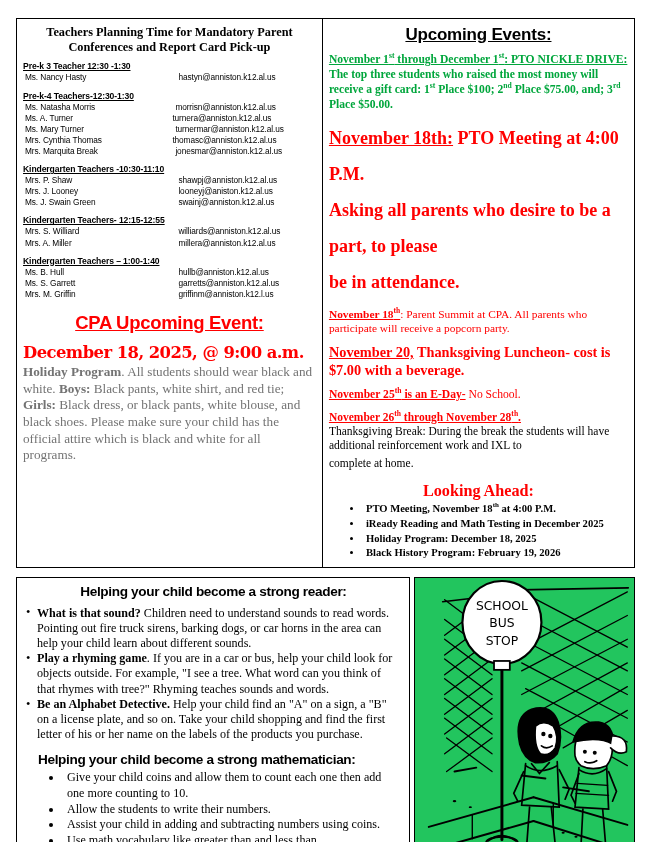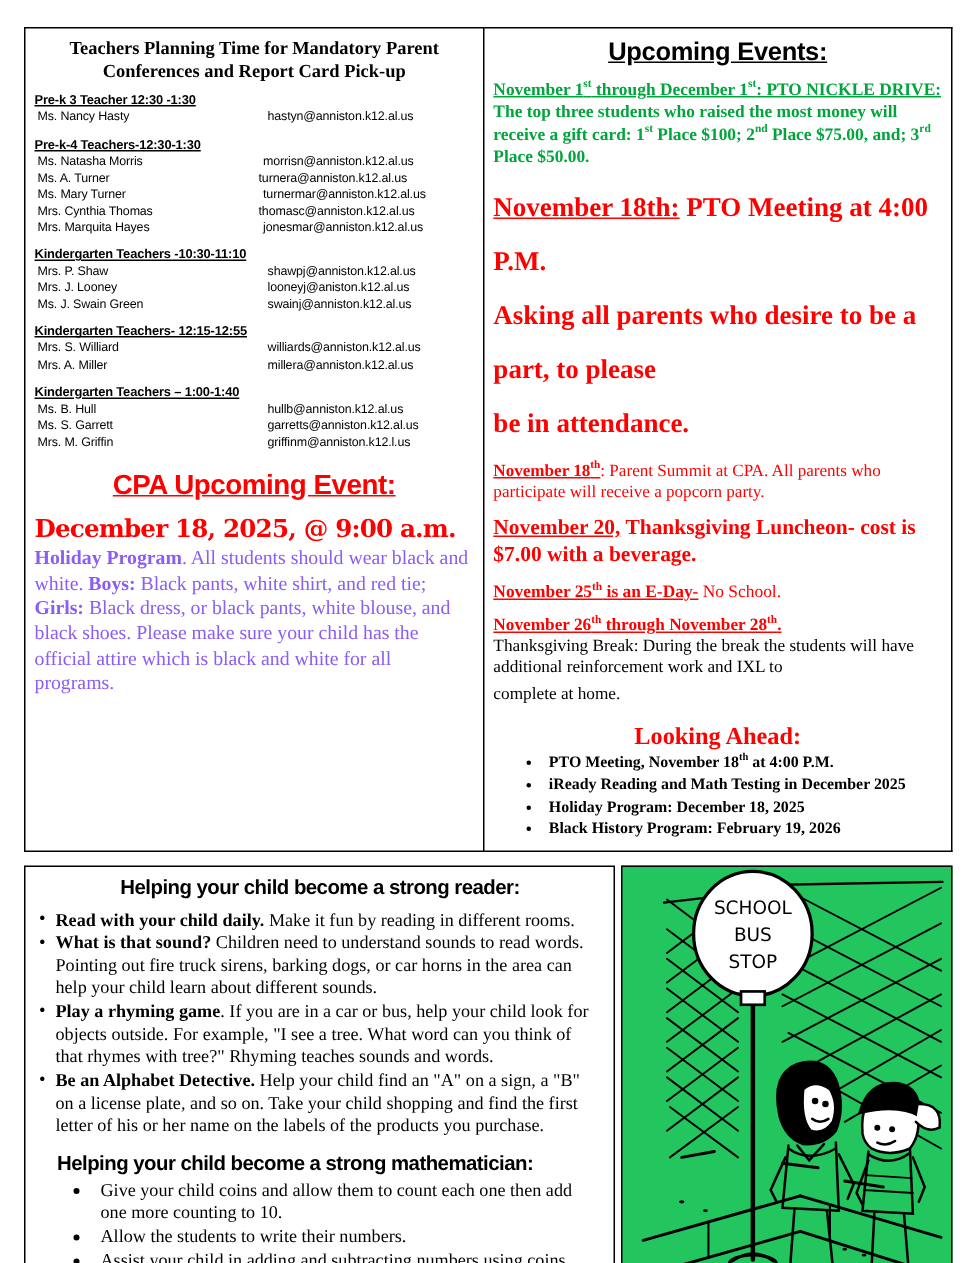--- a/index.html
+++ b/index.html
@@ -77,21 +77,21 @@
     font-weight: bold;
     font-size: 16.4px;
     color: #ff0000;
     letter-spacing: -0.55px;
     margin: 0 0 2px 0;
     white-space: nowrap;
   }
   .cpa-body {
     font-family: "Liberation Serif", serif;
     font-size: 13.2px;
-    color: #8b5cf6;
+    color: #737373;
     line-height: 1.265;
     margin: 0;
   }
   .cpa-body b { font-weight: bold; }
 
   
   .ue-head {
     text-align: center;
     font-family: "Liberation Sans", sans-serif;
     font-weight: bold;
@@ -249,21 +249,21 @@
             </div>
             <div class="trow">
               <span class="tname">Ms. Mary Turner</span>
               <span class="temail ind2">turnermar@anniston.k12.al.us</span>
             </div>
             <div class="trow">
               <span class="tname">Mrs. Cynthia Thomas</span>
               <span class="temail">thomasc@anniston.k12.al.us</span>
             </div>
             <div class="trow">
-              <span class="tname">Mrs. Marquita Hayes</span>
+              <span class="tname">Mrs. Marquita Break</span>
               <span class="temail ind2">jonesmar@anniston.k12.al.us</span>
             </div>
           </div>
 
           <div>
             <div class="grp-head">Kindergarten Teachers -10:30-11:10</div>
             <div class="trow">
               <span class="tname">Mrs. P. Shaw</span>
               <span class="temail ind1">shawpj@anniston.k12.al.us</span>
             </div>
@@ -341,21 +341,20 @@
   </tbody>
     </table>
 
   <div class="bottom-wrap">
 
     <div class="bottom-left">
 
       <div class="sec-head">Helping your child become a strong reader:</div>
 
       <ul class="rd-list">
-        <li><b>Read with your child daily.</b><span> Make it fun by reading in different rooms.</span></li>
         <li><b>What is that sound?</b><span> Children need to understand sounds to read words. Pointing out fire truck sirens, barking dogs, or car horns in the area can help your child learn about different sounds.</span></li>
         <li><b>Play a rhyming game</b><span>. If you are in a car or bus, help your child look for objects outside. For example, "I see a tree. What word can you think of that rhymes with tree?" Rhyming teaches sounds and words.</span></li>
         <li><b>Be an Alphabet Detective.</b><span> Help your child find an "A" on a sign, a "B" on a license plate, and so on. Take your child shopping and find the first letter of his or her name on the labels of the products you purchase.</span></li>
       </ul>
 
       <div class="sec-head left-align">Helping your child become a strong mathematician:</div>
 
       <ul class="math-list">
         <li>Give your child coins and allow them to count each one then add one more counting to 10.</li>
         <li>Allow the students to write their numbers.</li>

